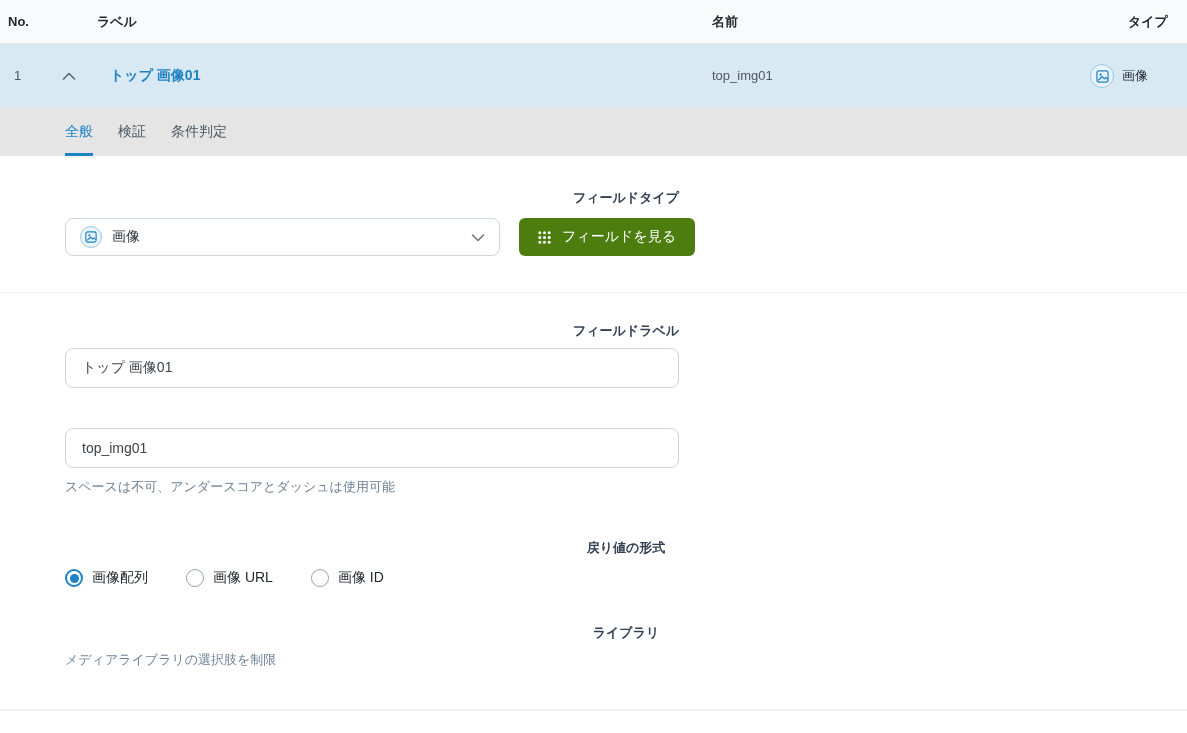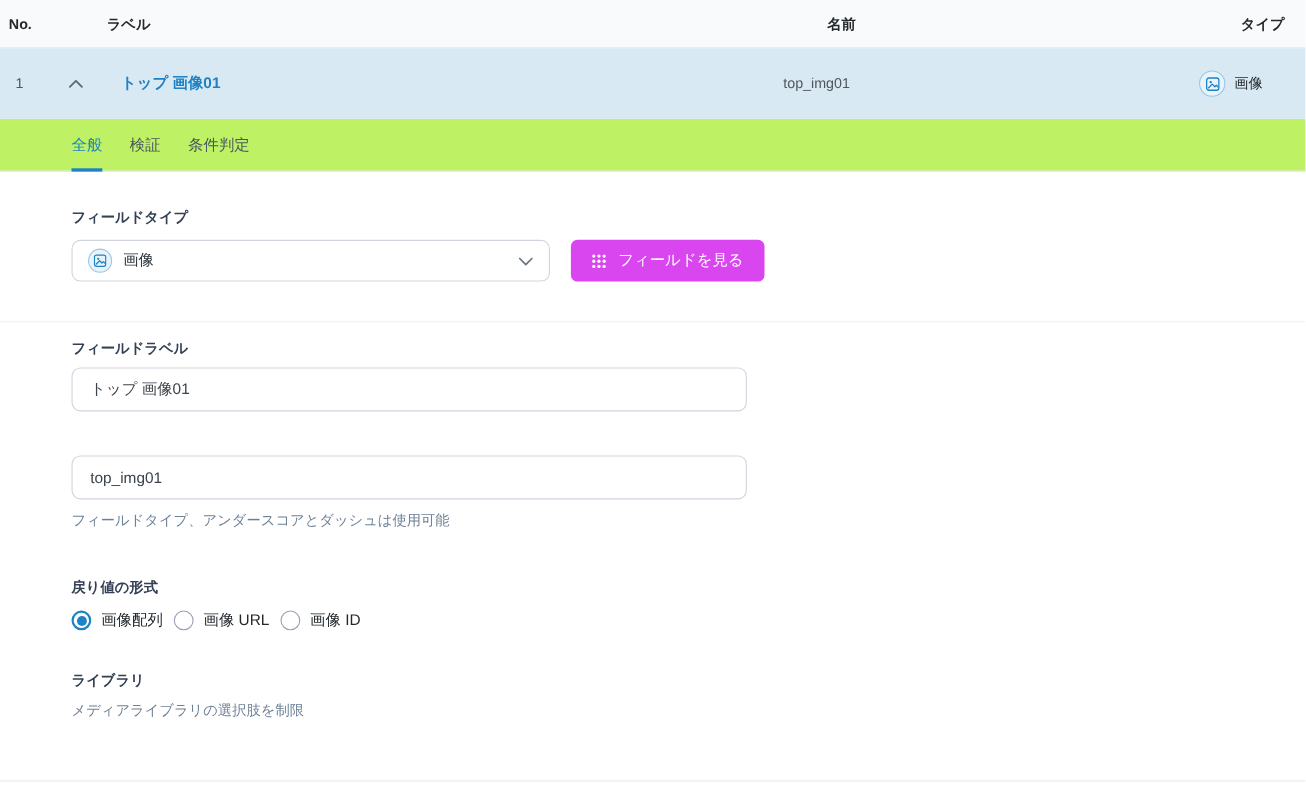--- a/index.html
+++ b/index.html
@@ -5,69 +5,69 @@
   * { margin:0; padding:0; box-sizing:border-box; }
   html,body { background:#fff; }
   body { font-family:"Liberation Sans","DejaVu Sans",sans-serif; }
   .screen { position:relative; width:1187px; height:711px; background:#fff; overflow:hidden; }
 
   
   .header-row { position:relative; height:44px; background:#f9fafb; border-bottom:1px solid #e4e7ea; }
   .header-col { position:absolute; top:0; line-height:43px; font-size:13px; font-weight:700; color:#23282d; }
   .hc-no   { left:8px; }
   .hc-label{ left:97px; }
-  .hc-name { left:752px; }
+  .hc-name { left:712px; }
   .hc-type { left:1128px; }
 
   
   .field-row { position:relative; height:64px; background:#d8e9f3; cursor:pointer; }
   .row-no { position:absolute; left:14px; top:0; line-height:64px; font-size:13px; color:#50575e; }
   .row-collapse { position:absolute; left:58px; top:50%; transform:translateY(-50%); width:22px; height:22px;
                   display:flex; align-items:center; justify-content:center; cursor:pointer; }
   .row-label { position:absolute; left:110px; top:50%; transform:translateY(-50%); font-size:14px;
                font-weight:700; color:#1e82c4; text-decoration:none; cursor:pointer; }
   .row-name { position:absolute; left:712px; top:0; line-height:64px; font-size:13px; color:#50575e; }
   .row-type { position:absolute; left:1090px; top:50%; transform:translateY(-50%);
               display:flex; align-items:center; gap:8px; font-size:13px; color:#23282d; }
   .type-icon-circle { width:24px; height:24px; border-radius:50%; background:#e9f3fa; border:1px solid #9cc6e3;
                       display:flex; align-items:center; justify-content:center; flex:0 0 auto; }
 
   
-  .tabs-bar { height:48px; background:#bef264; border-bottom:1px solid #e7eaee;
+  .tabs-bar { height:48px; background:#e5e5e5; border-bottom:1px solid #e7eaee;
               display:flex; align-items:stretch; padding-left:65px; gap:25px; }
   .tab { position:relative; display:flex; align-items:center; font-size:14px; color:#495761; cursor:pointer; }
   .tab.active { color:#1e82c4; }
   .tab.active::after { content:""; position:absolute; left:0; right:0; bottom:-1px; height:3px; background:#1e82c4; }
 
   
   .panel { padding:34px 0 0 65px; }
-  .section-label { font-size:13px; font-weight:700; color:#344054; line-height:16px; }
+  .section-label { font-size:13px; font-weight:700; color:#344054; line-height:16px;text-align:center; }
 
   .field-type-controls { margin-top:12px; display:flex; align-items:center; gap:19px; }
   .select-control { width:435px; height:38px; background:#fff; border:1px solid #d0d5dd; border-radius:8px;
                     display:flex; align-items:center; padding:0 14px; cursor:pointer; }
   .select-control .type-icon-circle { width:22px; height:22px; }
   .select-value { margin-left:10px; font-size:14px; color:#2c3338; }
   .select-chevron { margin-left:auto; display:flex; align-items:center; }
-  .browse-btn { height:38px; padding:0 19px; background:#d946ef; border:none; border-radius:6px; color:#fff;
+  .browse-btn { height:38px; padding:0 19px; background:#4d7c0f; border:none; border-radius:6px; color:#fff;
                 font-size:14px; display:flex; align-items:center; gap:11px; cursor:pointer;
                 font-family:inherit;text-align:right; }
 
   .divider { margin-top:36px; margin-left:-65px; width:1187px; border-top:1px solid #eef0f3; }
 
-  .form-section.first { margin-top:16px; }
+  .form-section.first { margin-top:30px; }
   .form-section.gap40 { margin-top:40px; }
   .form-section.gap44 { margin-top:44px; }
   .form-section.gap38 { margin-top:38px; }
   .text-input { display:block; margin-top:9px; width:614px; height:40px; background:#fff;
                 border:1px solid #d0d5dd; border-radius:8px; padding:0 16px; font-size:14px; color:#3c434a;
                 font-family:inherit; outline:none; }
   .help-text { margin-top:10px; font-size:13px; color:#6e8296; }
 
-  .radio-row { margin-top:13px; display:flex; align-items:center; gap:10px; }
+  .radio-row { margin-top:13px; display:flex; align-items:center; gap:38px; }
   .radio-option { display:flex; align-items:center; gap:9px; font-size:14px; color:#23282d; cursor:pointer; }
   .radio { width:18px; height:18px; border-radius:50%; border:1.5px solid #98a2b3; background:#fff;
            position:relative; flex:0 0 auto; }
   .radio.checked { border:2px solid #1e82c4; }
   .radio.checked::after { content:""; position:absolute; left:2.5px; top:2.5px; right:2.5px; bottom:2.5px;
                           border-radius:50%; background:#1e82c4; }
 
   .bottom-strip { position:absolute; left:0; right:0; bottom:0; height:2px; background:#f0f2f4; }
 </style>
 </head>
@@ -152,21 +152,21 @@
 
     <div class="divider"></div>
 
     <div class="form-section first">
       <div class="section-label">フィールドラベル</div>
       <input class="text-input" type="text" value="トップ 画像01" style="">
     </div>
 
     <div class="form-section gap40">
       <input class="text-input" type="text" value="top_img01" style="">
-      <div class="help-text">フィールドタイプ、アンダースコアとダッシュは使用可能</div>
+      <div class="help-text">スペースは不可、アンダースコアとダッシュは使用可能</div>
     </div>
 
     <div class="form-section gap44">
       <div class="section-label">戻り値の形式</div>
       <div class="radio-row">
         <label class="radio-option">
           <span class="radio checked"></span>
           <span>画像配列</span>
         </label>
         <label class="radio-option">

